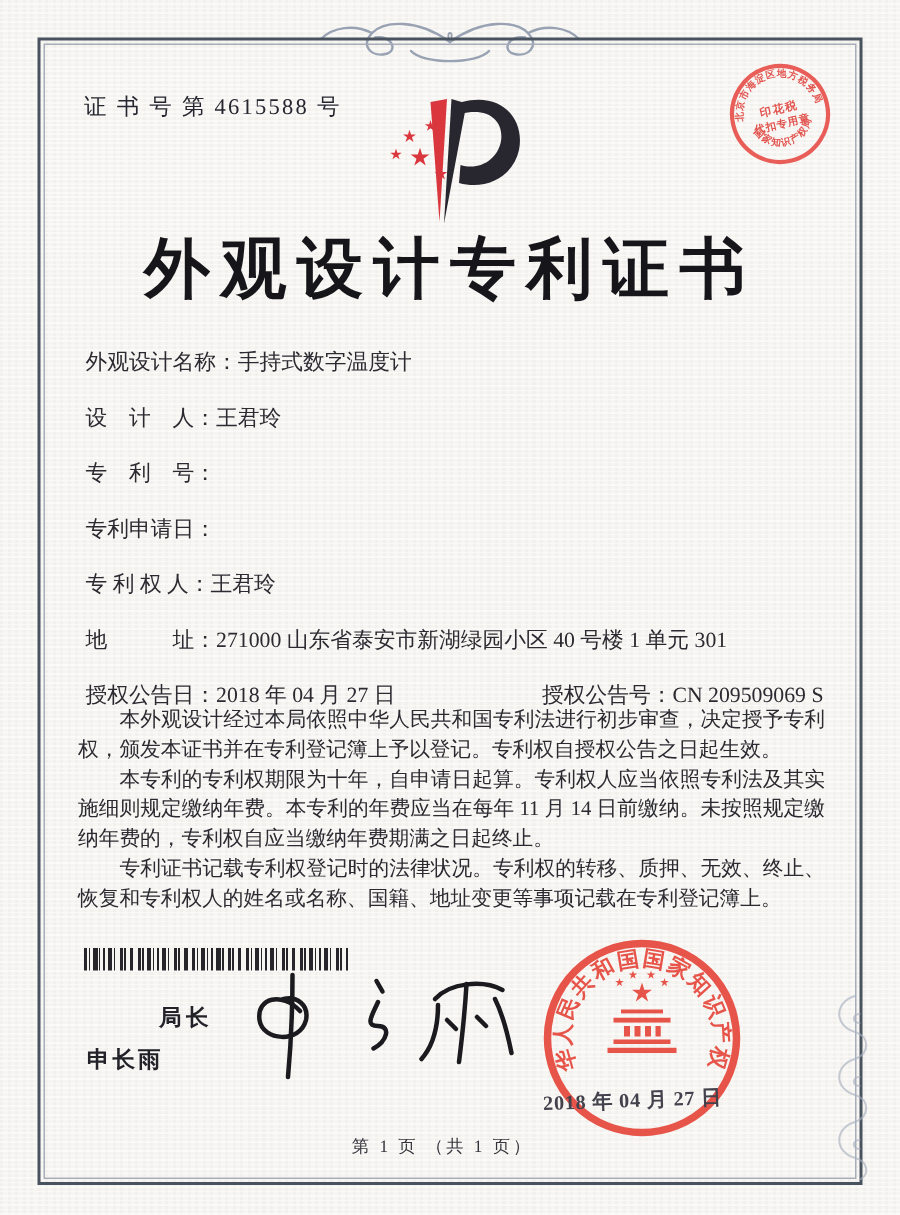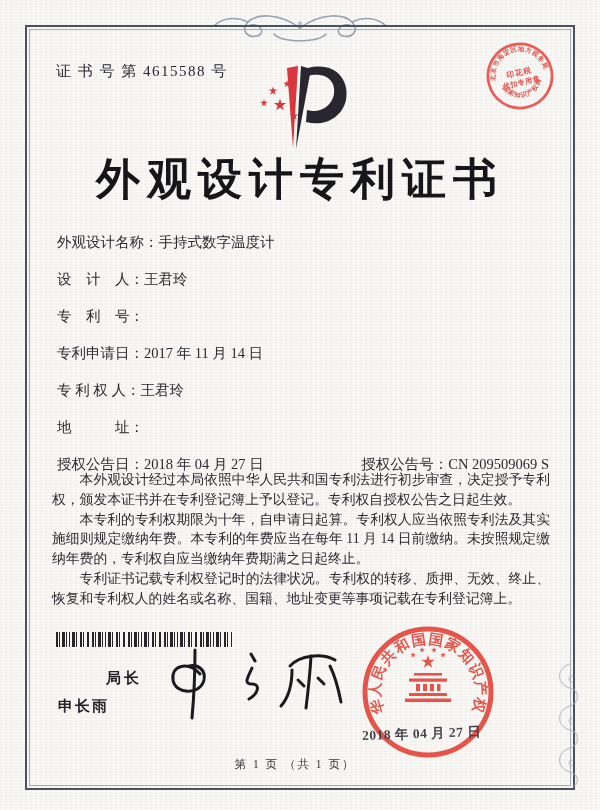--- a/index.html
+++ b/index.html
@@ -116,28 +116,28 @@
     </div>
     <div class="frow">
       <span class="lab">设　计　人：</span>
       <span class="val">王君玲</span>
     </div>
     <div class="frow">
       <span class="lab">专　利　号：</span>
     </div>
     <div class="frow">
       <span class="lab">专利申请日：</span>
-      <span class="val">2017 年 11 月 14 日</span>
     </div>
     <div class="frow">
       <span class="lab">专 利 权 人：</span>
       <span class="val">王君玲</span>
     </div>
     <div class="frow">
       <span class="lab">地　　　址：</span>
+      <span class="val">271000 山东省泰安市新湖绿园小区 40 号楼 1 单元 301</span>
     </div>
     <div class="frow last">
       <span class="grp">
         <span class="lab">授权公告日：</span>
         <span class="val">2018 年 04 月 27 日</span>
       </span>
       <span class="grp">
         <span class="lab">授权公告号：</span>
         <span class="val">CN 209509069 S</span>
       </span>

